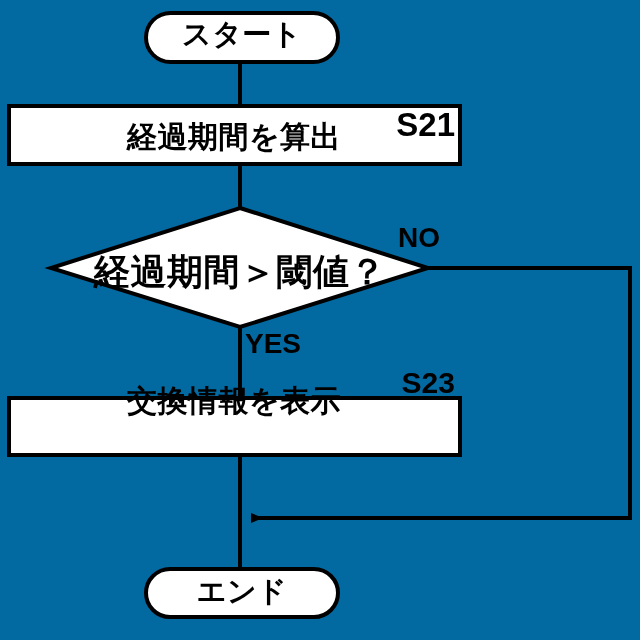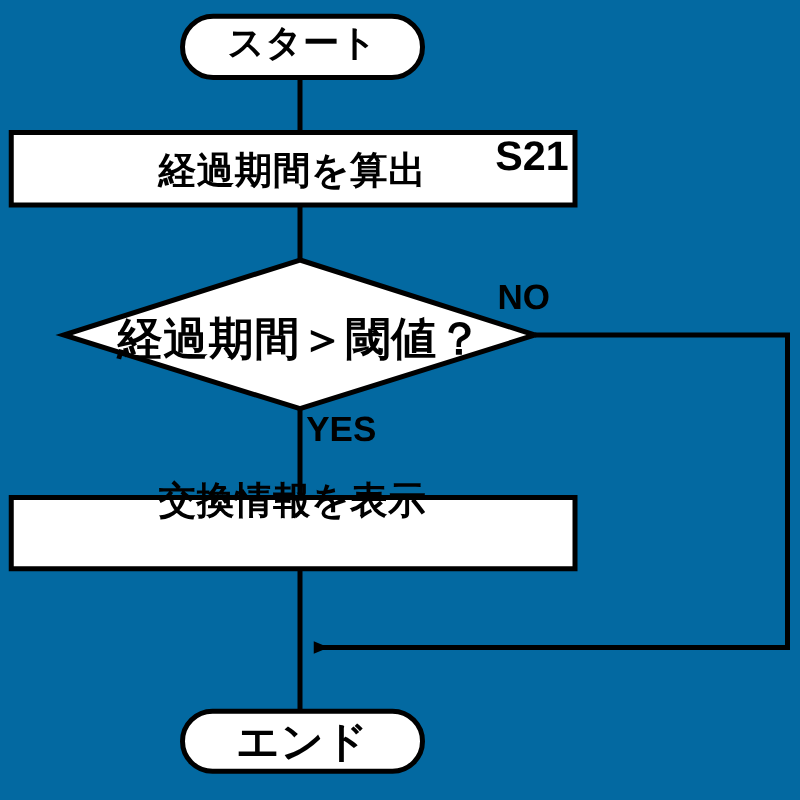--- a/index.html
+++ b/index.html
@@ -82,21 +82,21 @@
     left: 8px;
     top: 386px;
     width: 452px;
     font-size: 30px;
   }
   
   .t-end {
     left: 145px;
     top: 577px;
     width: 194px;
-    font-size: 34px;
+    font-size: 29px;
   }
 
   
   .t-s21 {
     left: 355px;
     top: 76px;
     width: 100px;
     text-align: right;
     font-size: 33px;
     margin-top: 32px;
@@ -174,18 +174,19 @@
 
   <div class="node-text jp t-decision">経過期間＞閾値？</div>
 
   <div class="node-text jp t-proc2">交換情報を表示</div>
 
   <div class="node-text jp t-end">エンド</div>
 
   <div class="node-text lbl t-s21">S21</div>
 
 
+  <div class="node-text lbl t-s23">S23</div>
 
   <div class="node-text lbl t-yes">YES</div>
 
   <div class="node-text lbl t-no">NO</div>
 
 </div>
 
 </body></html>

